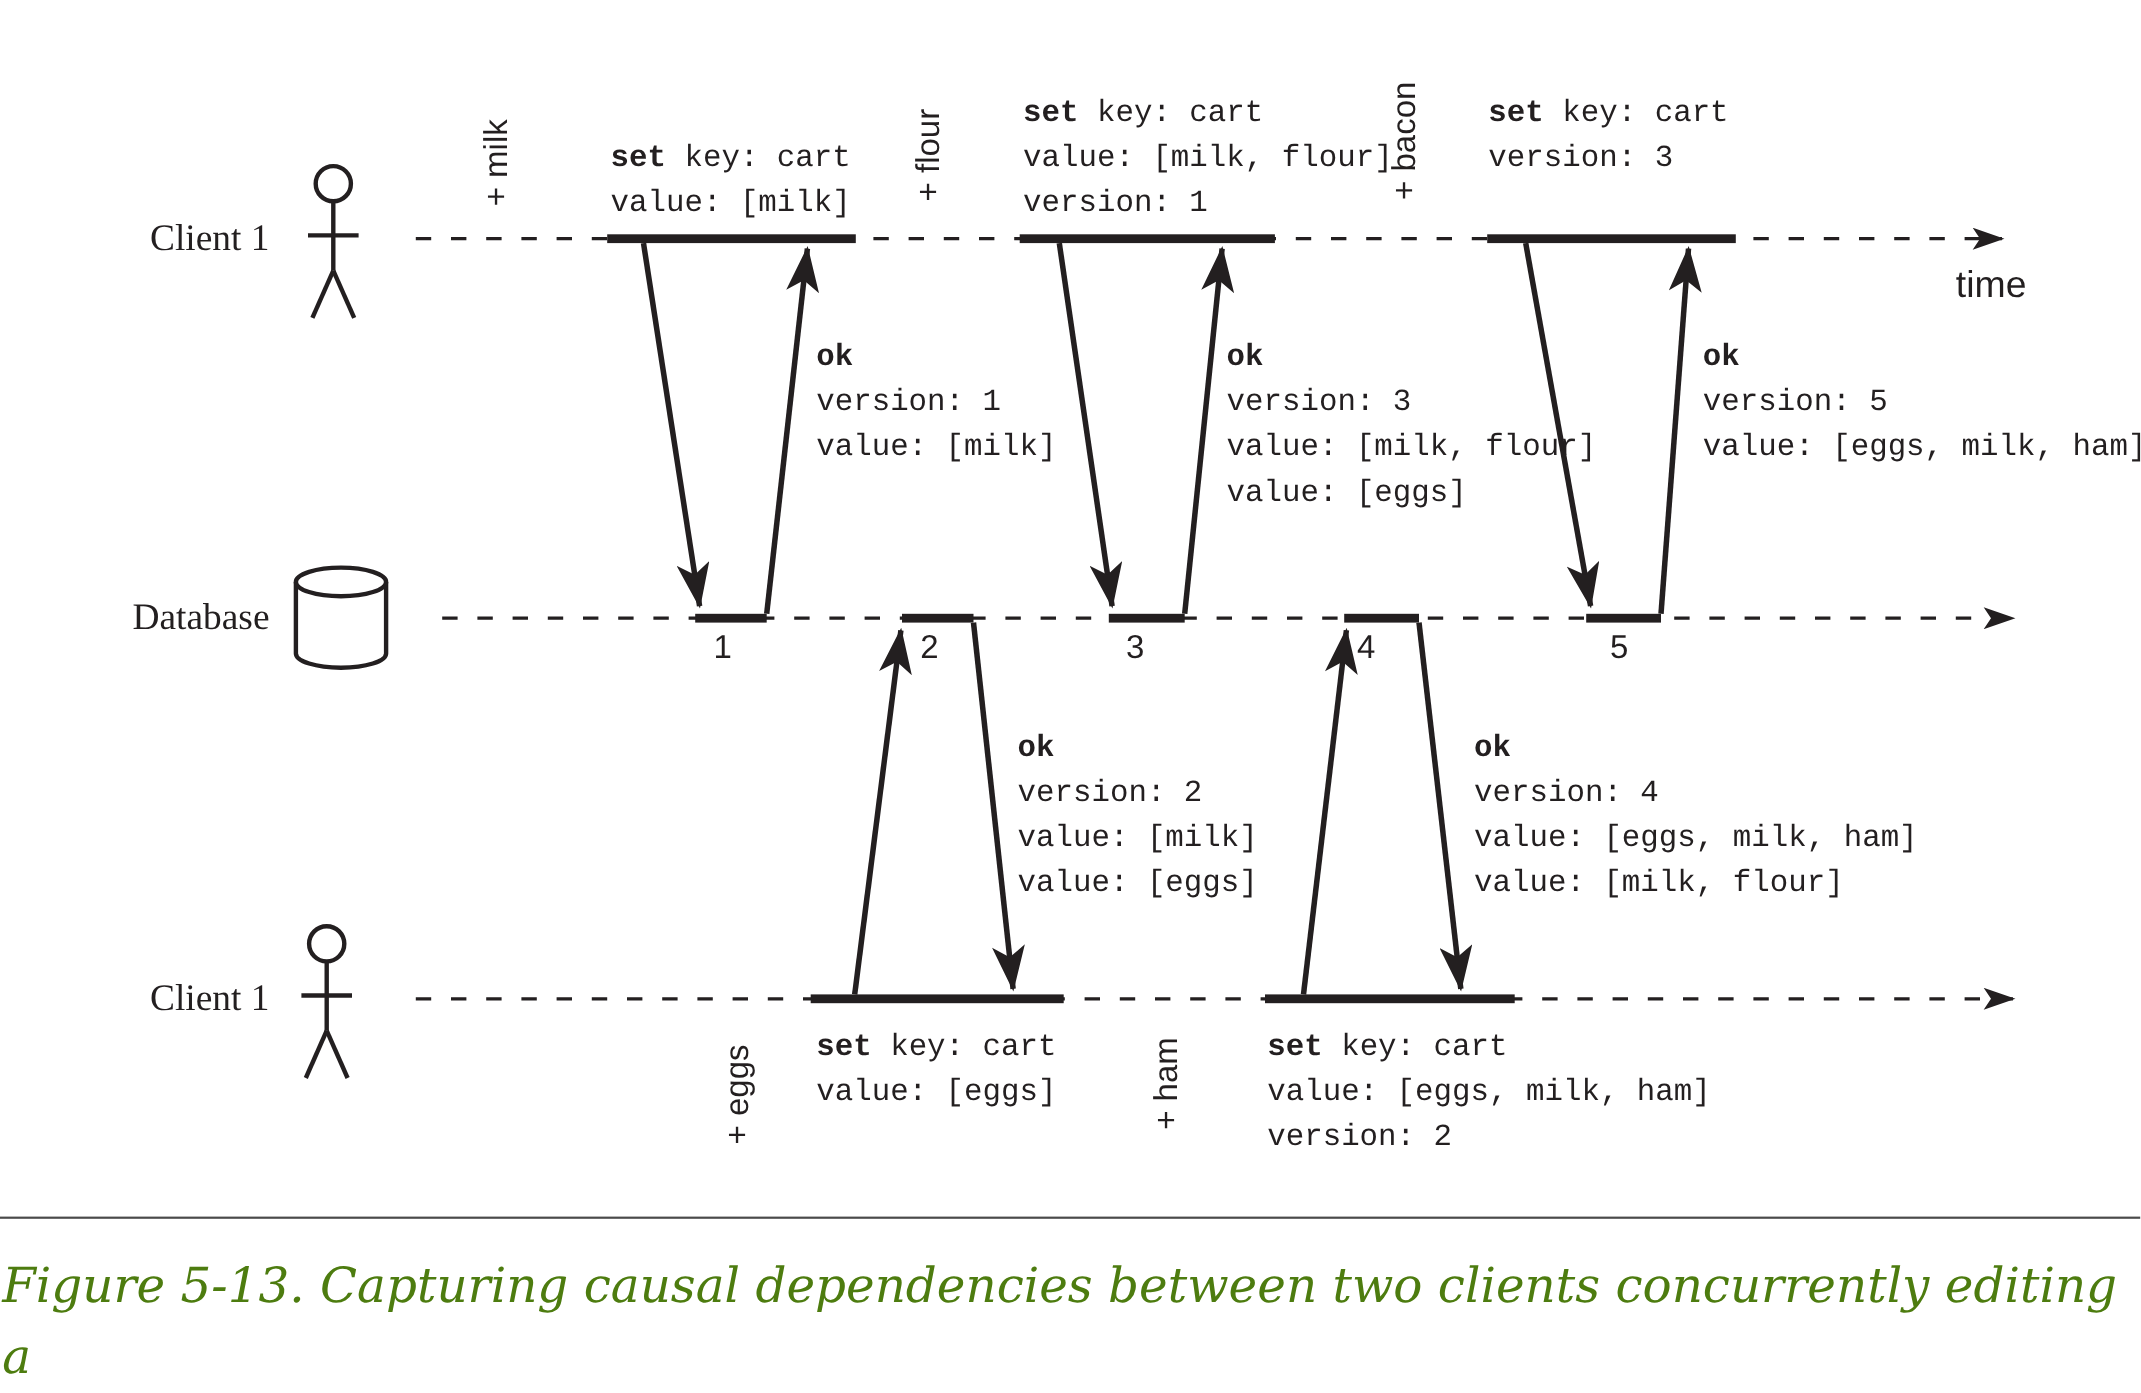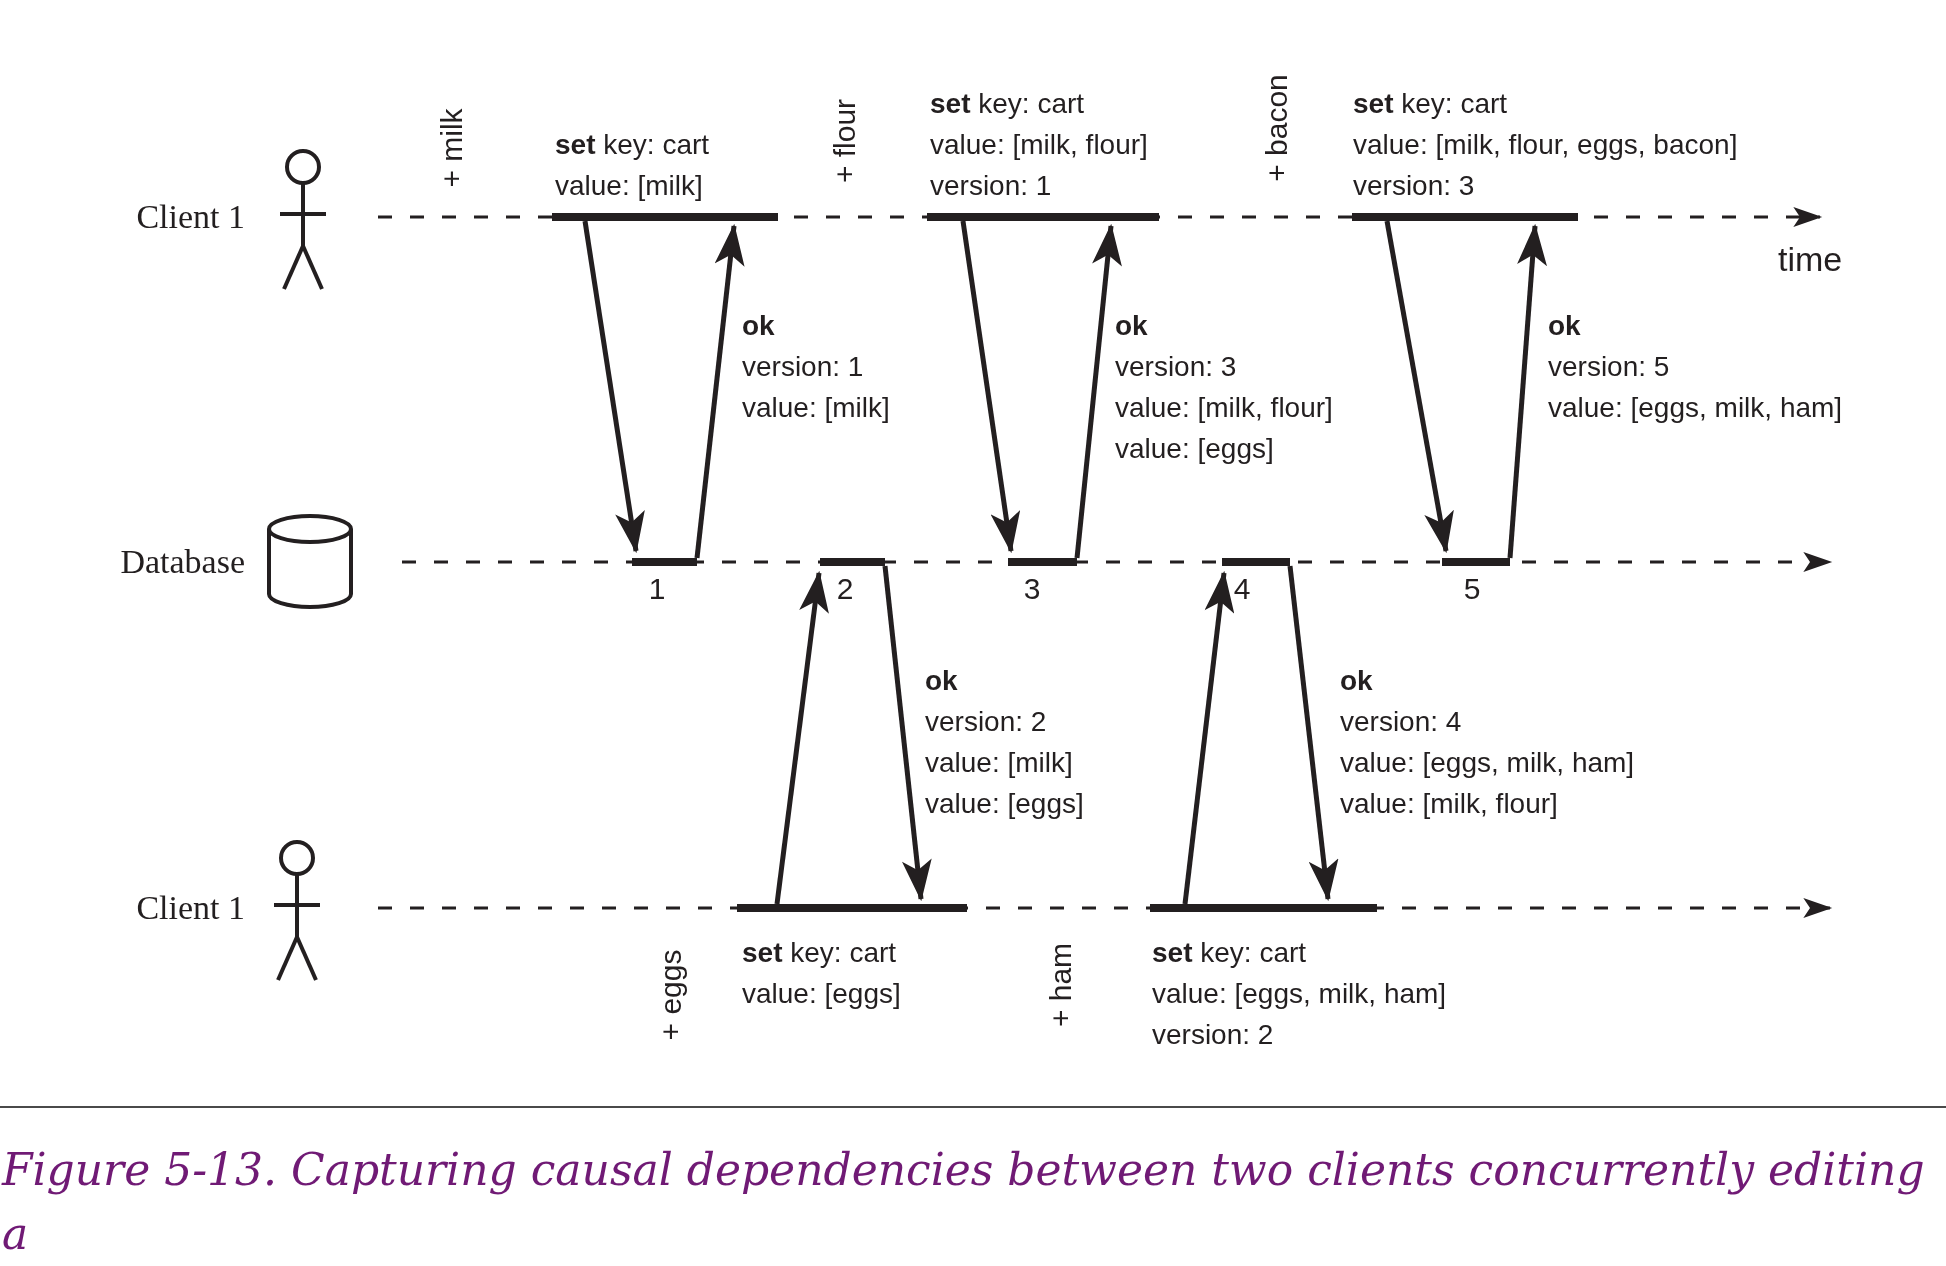--- a/index.html
+++ b/index.html
@@ -2,30 +2,30 @@
 <html><head>
 <meta charset="utf-8">
 <style>
   html,body{margin:0;padding:0;background:#fff;}
   .canvas{position:relative;width:1946px;height:1266px;background:#ffffff;overflow:hidden;
           font-family:"Liberation Sans",sans-serif;color:#231f20;}
   .svg-layer{position:absolute;left:0;top:0;z-index:1;}
   .txt{position:absolute;z-index:2;}
   .lane-label{font-size:34px;width:150px;text-align:right;line-height:42px;font-family:Liberation Serif, serif;}
   .msg{font-size:28px;line-height:41px;white-space:nowrap;}
-  .msg .line{height:41px;}
+  .msg .line{height:41px;font-family:Liberation Mono, monospace;}
   .msg .indent{padding-left:118px;}
   .msg b{font-weight:700;}
   .vmark{font-size:30px;width:40px;text-align:center;}
   .rot{font-size:30px;white-space:nowrap;text-align:center;transform:rotate(-90deg);}
   .time-label{font-size:34px;margin-left:20px;}
   .caption-rule{position:absolute;left:0;top:1106px;width:1946px;border-top:2px solid #4a4a4a;z-index:2;}
   .caption{position:absolute;left:2px;top:1138px;width:1944px;z-index:2;
            font-family:"DejaVu Serif",serif;font-style:italic;font-size:44px;
-           line-height:64px;color:#701a75;}
+           line-height:64px;color:#4d7c0f;}
 </style>
 </head>
 <body>
 
 <div class="canvas">
 
   <svg class="svg-layer" width="1946" height="1266" viewBox="0 0 1946 1266">
     <defs>
       <marker id="arrowBig" markerUnits="userSpaceOnUse" markerWidth="44" markerHeight="30" viewBox="0 0 36 26" refX="34" refY="13" orient="auto">
         <path d="M0,0 L36,13 L0,26 L9,13 Z" fill="#231f20"></path>
@@ -111,21 +111,20 @@
     <div class="line"><b>set</b><span> key: cart</span></div>
     <div class="line">value: [milk]</div>
   </div>
   <div class="txt msg" style="left:930px;top:83px;">
     <div class="line"><b>set</b><span> key: cart</span></div>
     <div class="line">value: [milk, flour]</div>
     <div class="line">version: 1</div>
   </div>
   <div class="txt msg" style="left:1353px;top:83px;">
     <div class="line"><b>set</b><span> key: cart</span></div>
-    <div class="line">value: [milk, flour, eggs, bacon]</div>
     <div class="line">version: 3</div>
   </div>
 
   <div class="txt msg" style="left:742px;top:305px;">
     <div class="line"><b>ok</b></div>
     <div class="line">version: 1</div>
     <div class="line">value: [milk]</div>
   </div>
   <div class="txt msg" style="left:1115px;top:305px;">
     <div class="line"><b>ok</b></div>

